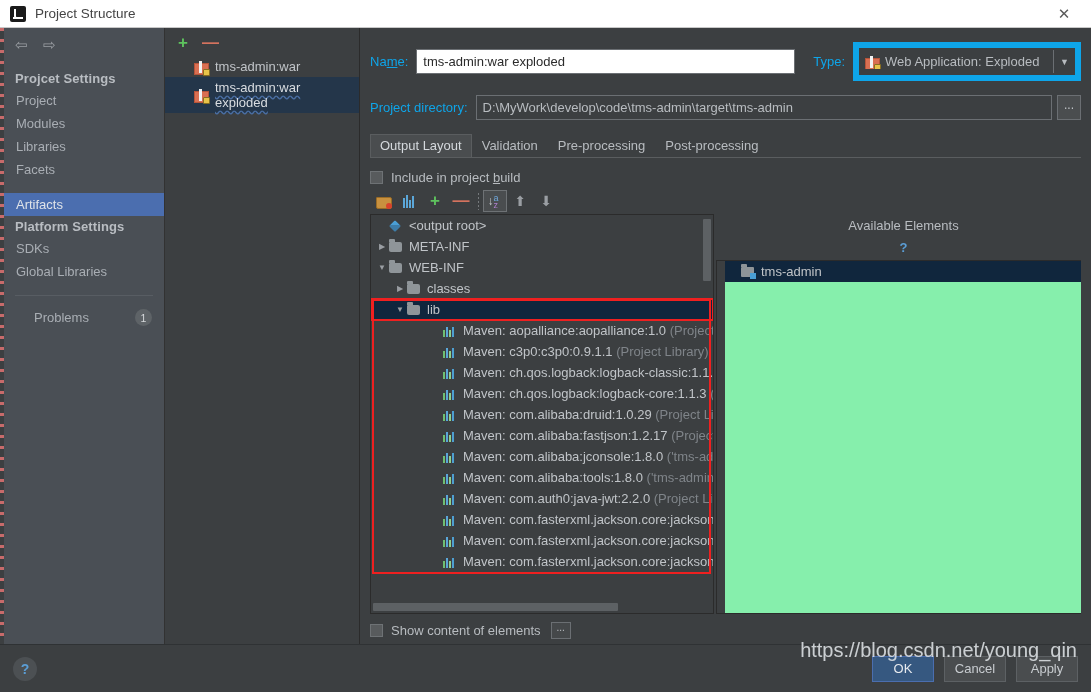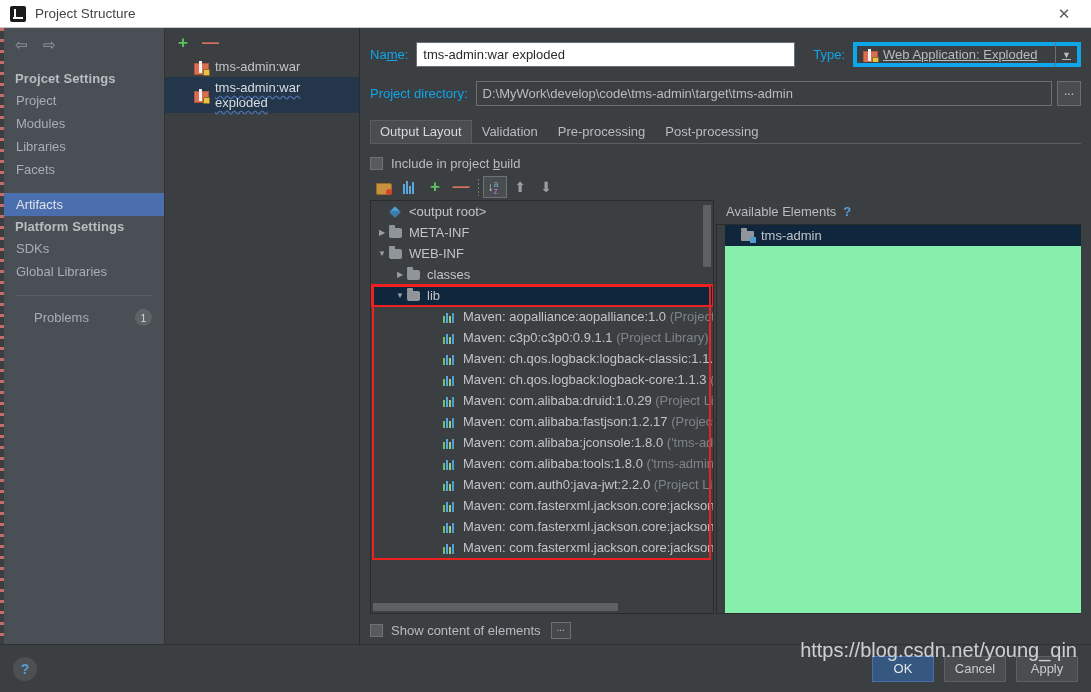--- a/index.html
+++ b/index.html
@@ -128,22 +128,22 @@
   #name-row { margin-top:14px; }
   .form-label { color:#0ea5e9; font-size:13px; margin-right:8px; white-space:nowrap; }
   .form-label u { text-decoration:underline; }
   #name-input {
     flex:1; height:25px; background:#ffffff; color:#2b2b2b;
     border:1px solid #6b6f73; padding:0 6px; font-size:13px;
     font-family:"Liberation Sans", sans-serif; outline:none;
   }
   #type-label { margin-left:18px; margin-right:8px; }
   #type-combo {
-    width:228px; height:25px; display:flex; align-items:center;
-    background:#3c3f41; border:4px solid #0ea5e9;text-decoration:underline;
+    width:228px; height:39px; display:flex; align-items:center;
+    background:#3c3f41; border:6px solid #0ea5e9;
   }
   #type-combo .val {
     flex:1; display:flex; align-items:center; gap:6px;
     padding:0 6px; font-size:13px; color:#b8bcc0; white-space:nowrap; overflow:hidden;
   }
   #type-combo .arrow {
     width:22px; height:23px; border-left:1px solid #6b6f73;
     display:flex; align-items:center; justify-content:center;
     color:#b8bcc0; font-size:9px; cursor:pointer;
   }
@@ -250,21 +250,21 @@
   #tree-vscroll {
     position:absolute; right:2px; top:4px; width:8px; height:62px;
     background:#5d6164; border-radius:1px;
   }
   #tree-hscroll {
     position:absolute; left:2px; bottom:2px; height:8px; width:245px;
     background:#5d6164; border-radius:1px;
   }
 
   #avail-pane { width:365px; flex:none; display:flex; flex-direction:column; margin-left:2px;}
-  #avail-head { display:flex; align-items:center; gap:7px; padding:4px 0 5px 10px; }
+  #avail-head { display:flex; align-items:center; gap:7px; padding:4px 0 5px 10px;flex-direction:column; }
   #avail-title { font-size:13px; color:#b8bcc0; }
   #avail-help { color:#5b9ed6; font-weight:bold; font-size:13px; cursor:pointer; }
   #avail-list { flex:1; background:#86efac; border:1px solid #2b2b2b; border-right:none; position:relative; }
   #avail-list .tnode { padding-left:24px; }
   #avail-list .tnode.sel { background:#10263d; }
   .mod-ic { display:block; width:13px; height:10px; background:#8f9599; border-radius:1px; position:relative; }
   .mod-ic:before { content:""; position:absolute; left:0; top:-3px; width:6px; height:3px; background:#8f9599; border-radius:1px 1px 0 0; }
   .mod-ic:after { content:""; position:absolute; right:-2px; bottom:-2px; width:6px; height:6px; background:#4a9ed4; }
   #avail-scroll-track { position:absolute; left:0; top:0; bottom:0; width:8px; background:#3c3f41; }
 

